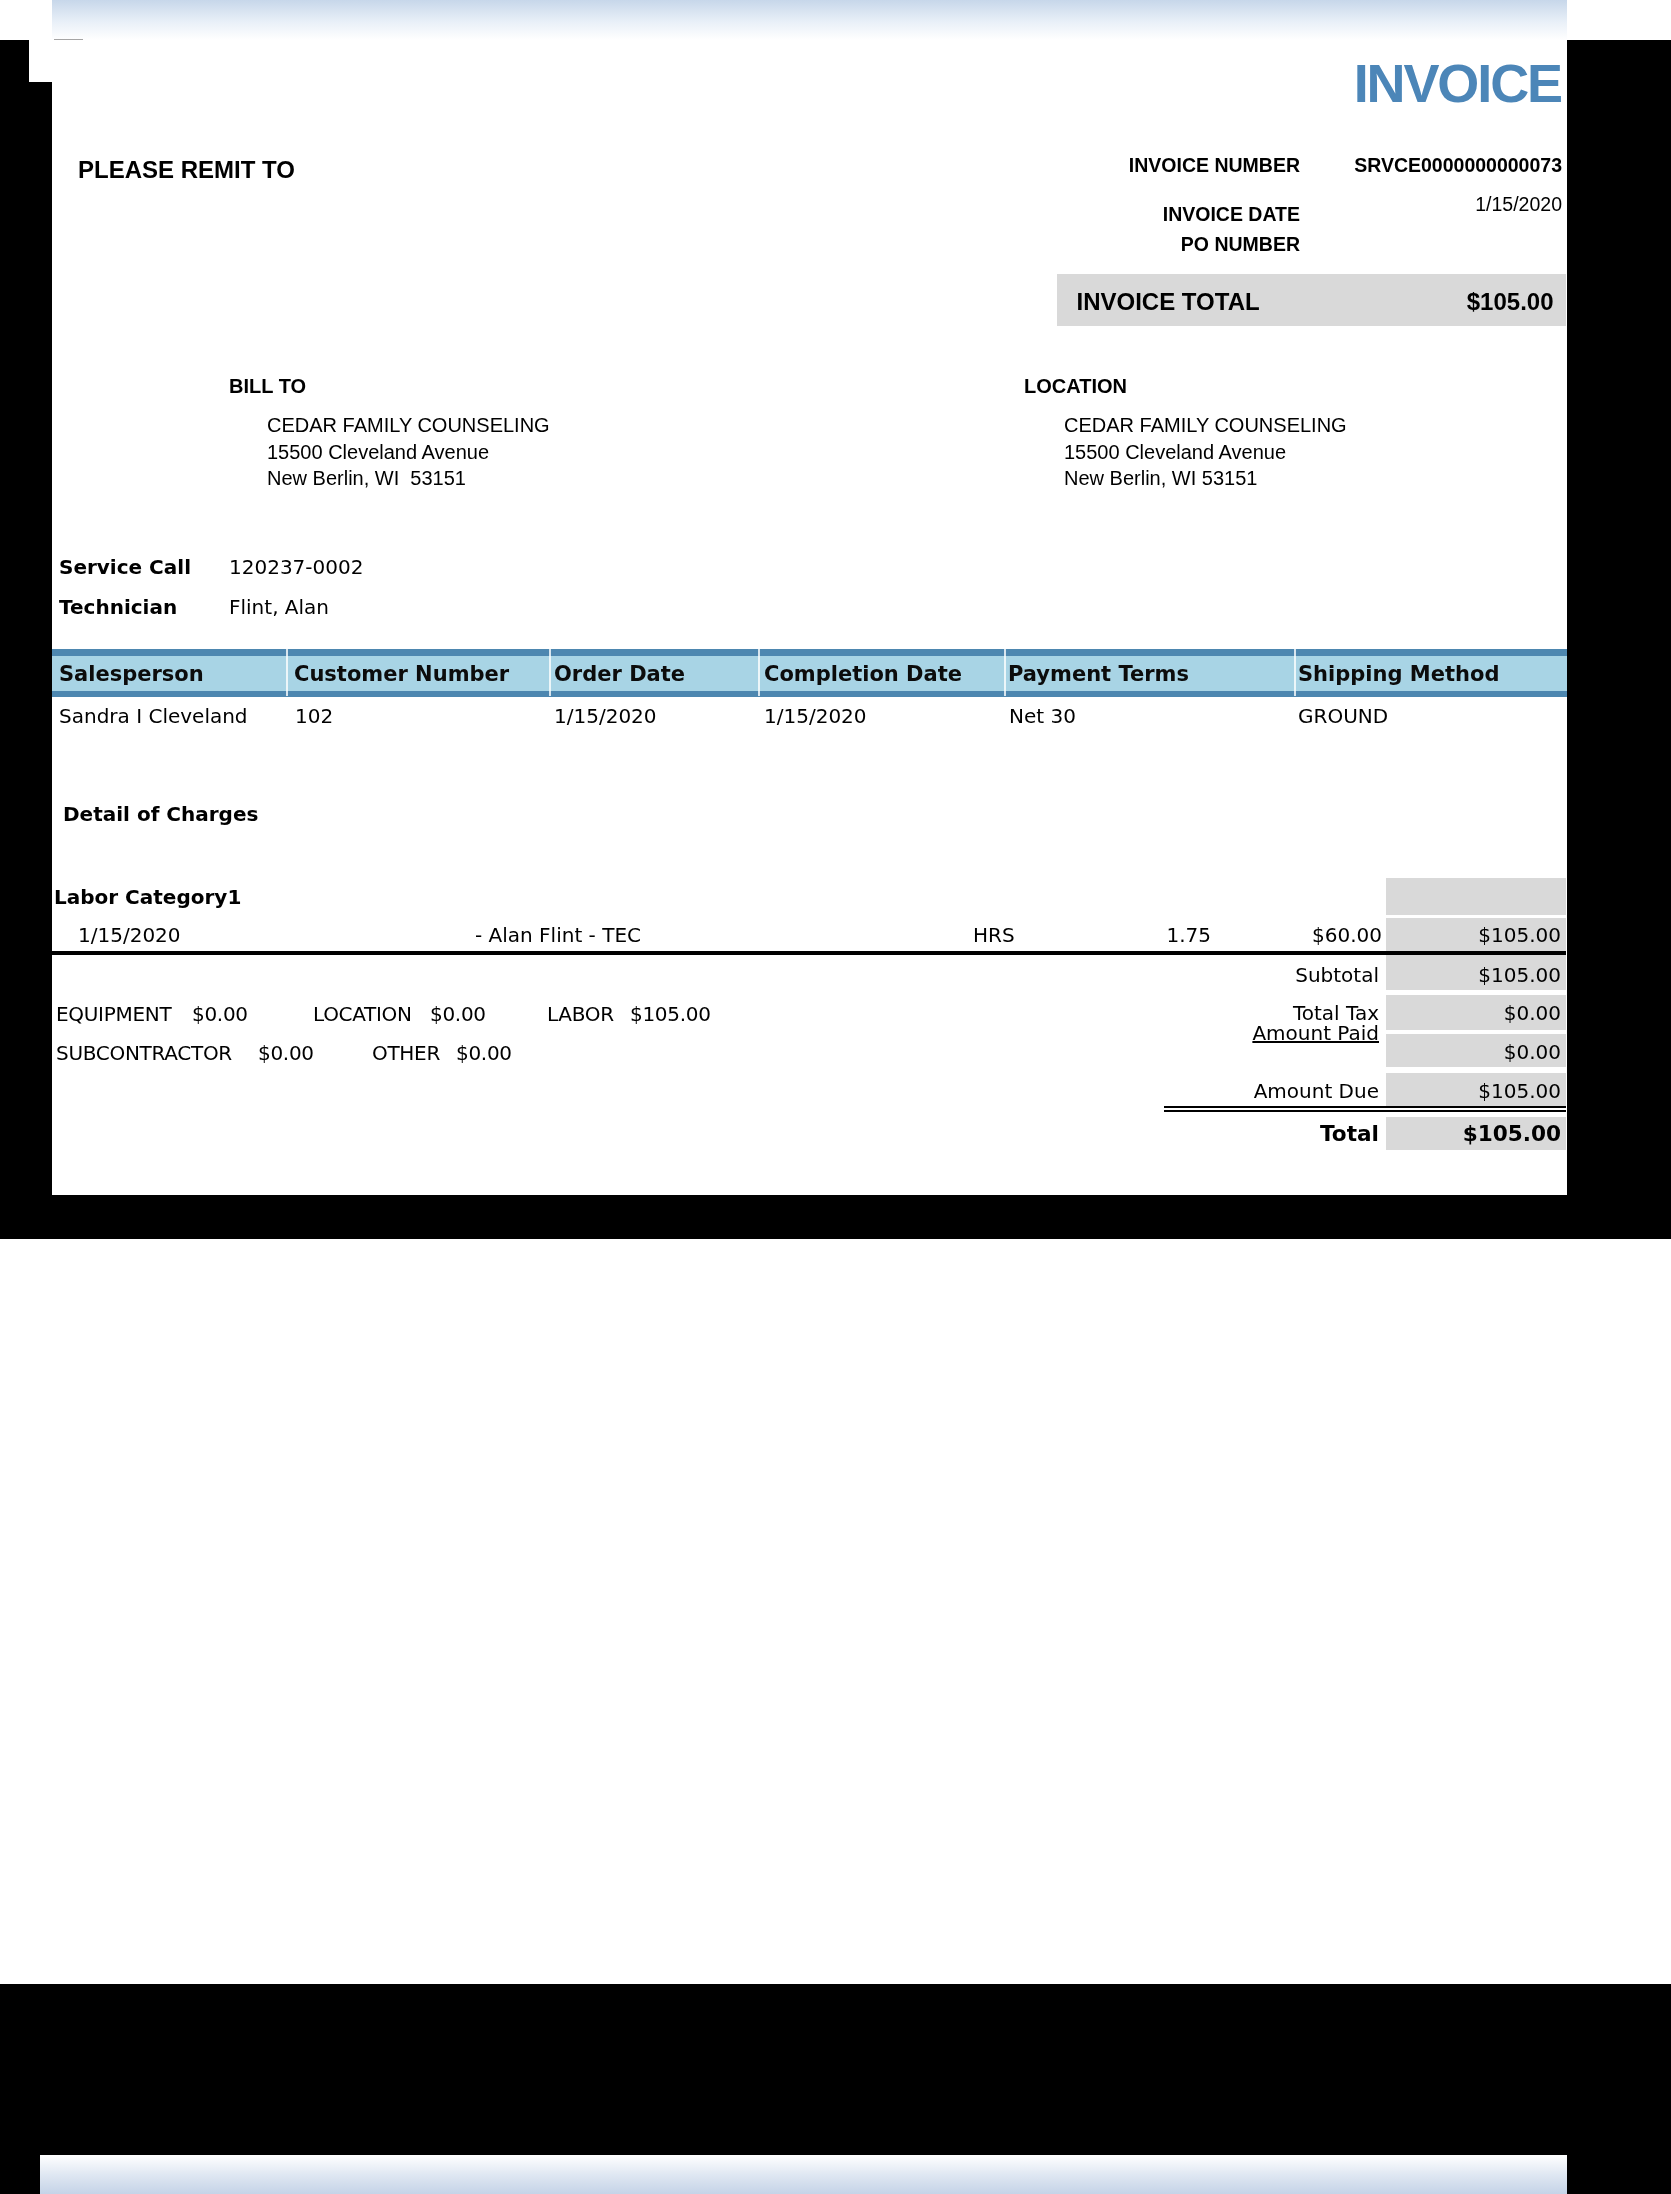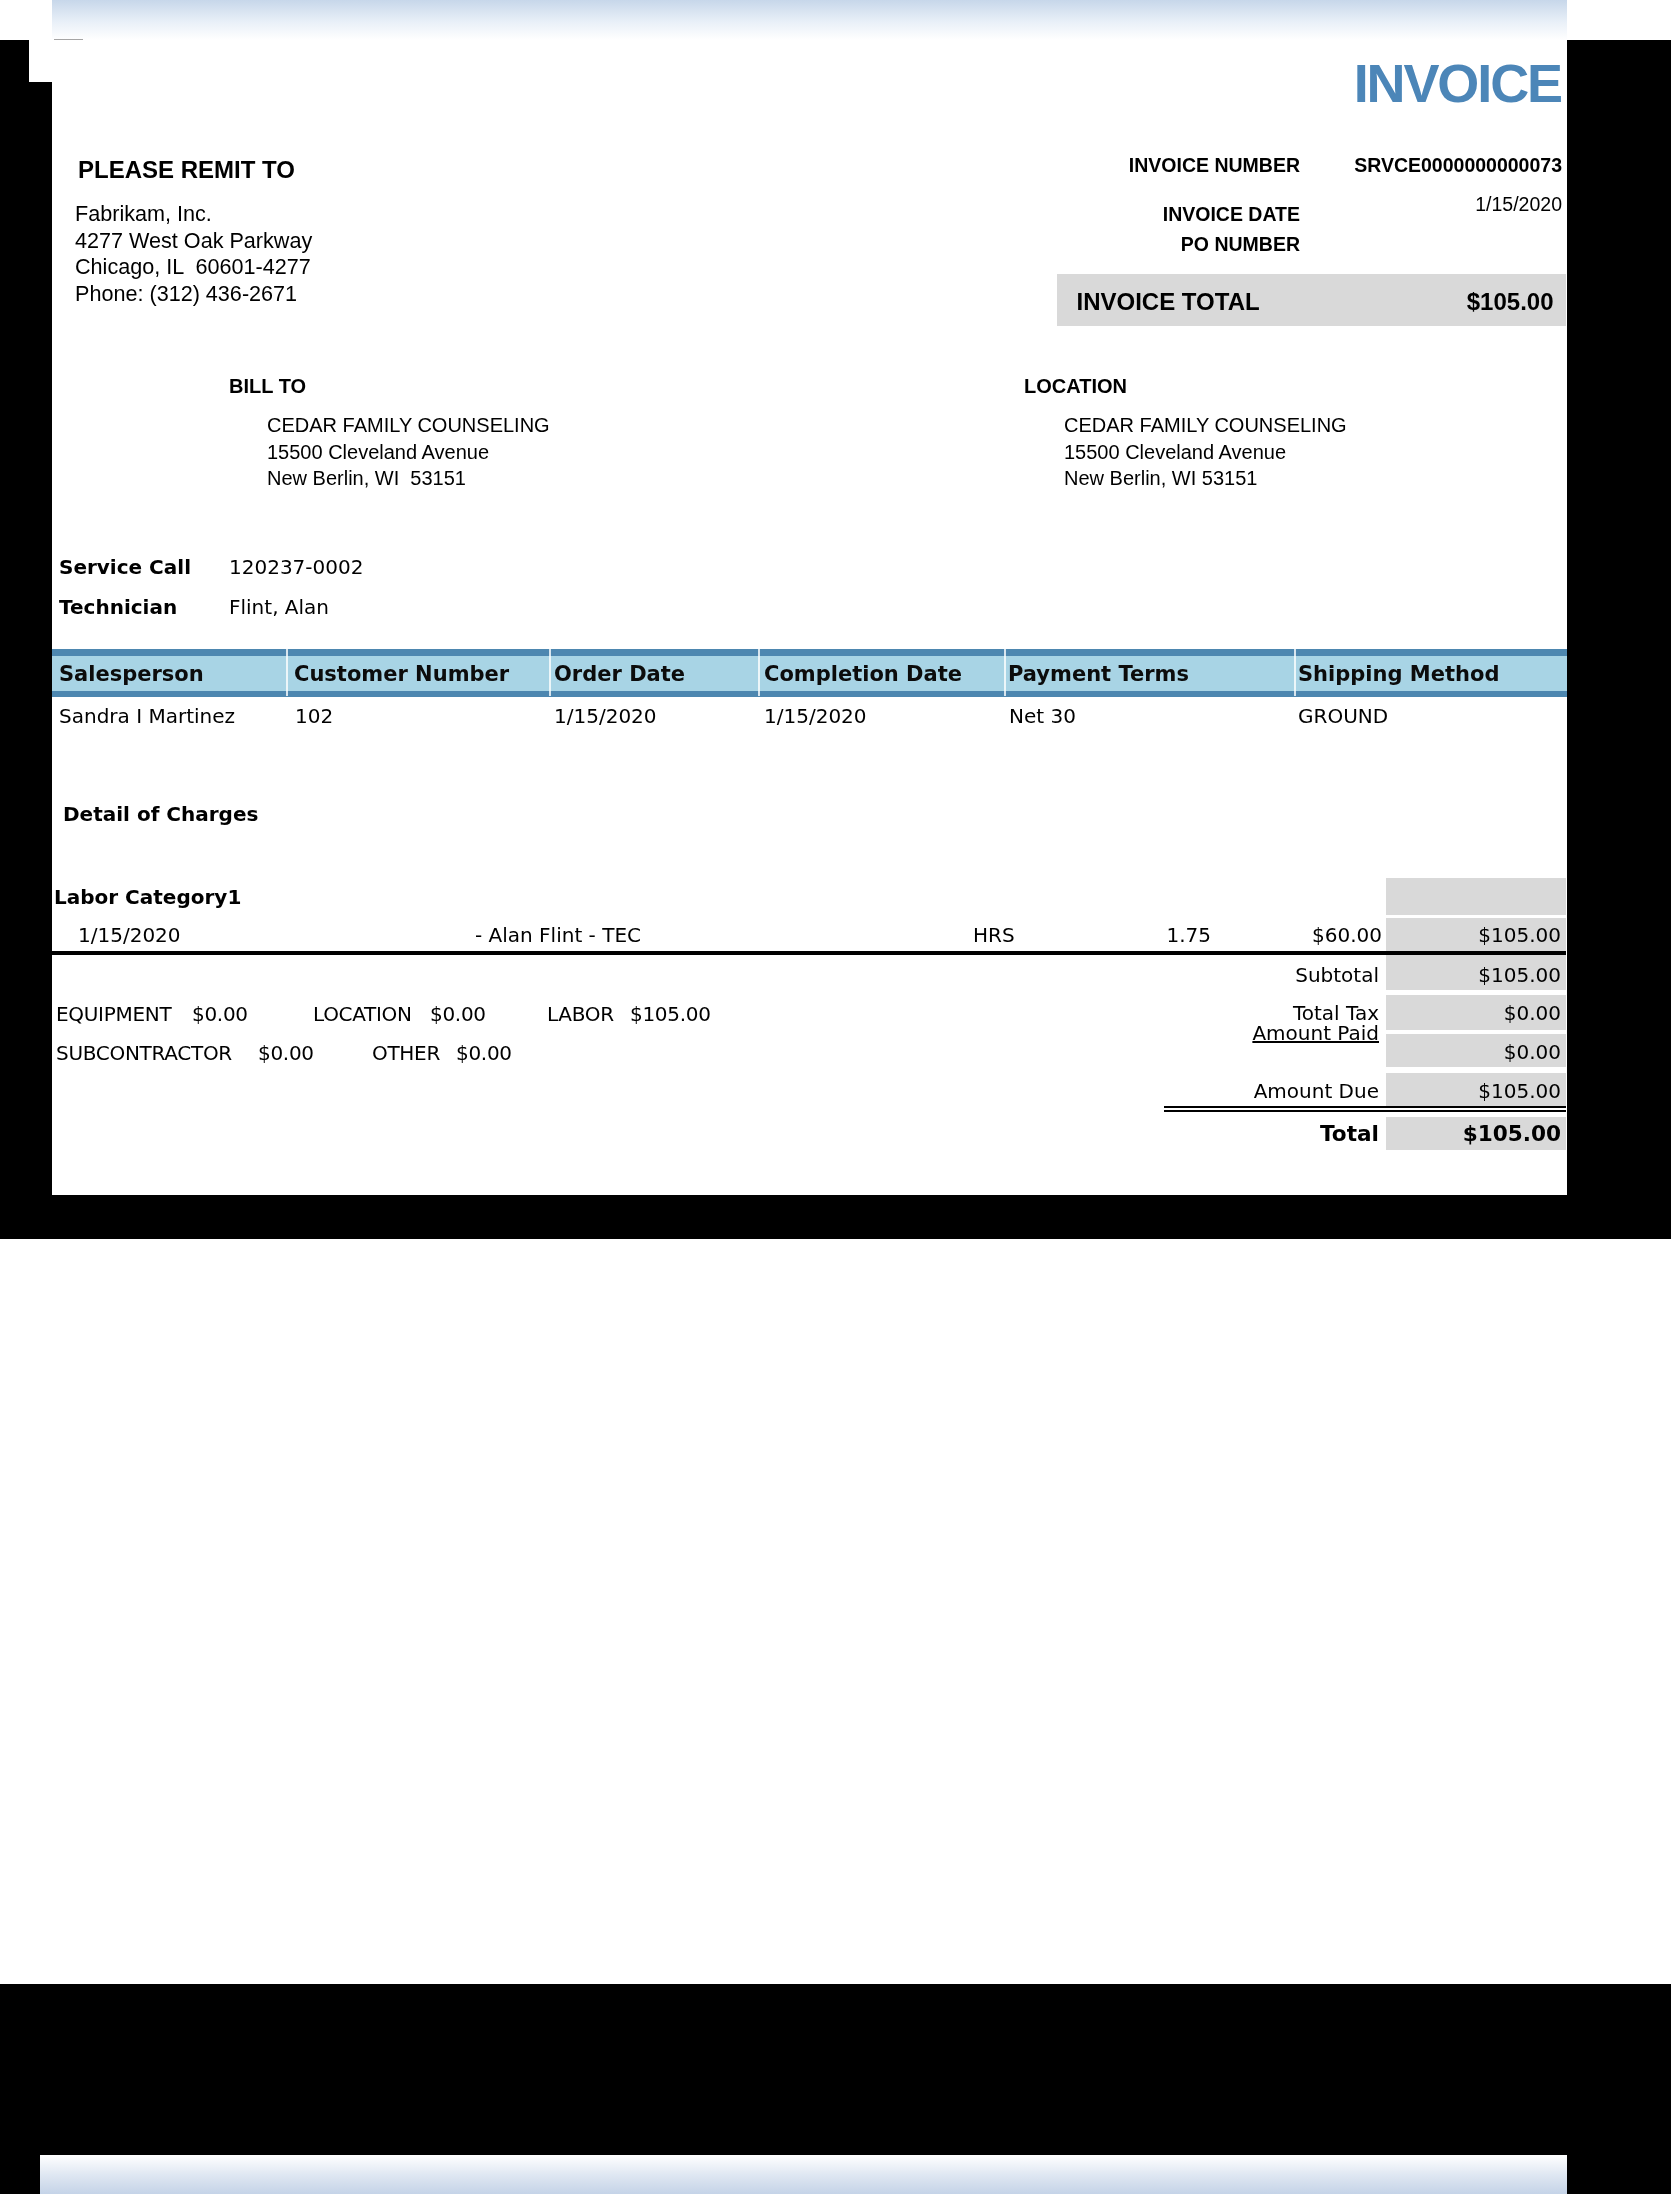--- a/index.html
+++ b/index.html
@@ -58,26 +58,20 @@
   <div class="abs black band-mid"></div>
   <div class="abs black band-bottom"></div>
   <div class="abs grad-top"></div>
   <div class="abs grad-bottom"></div>
   <div class="abs notch"></div>
   <div class="abs corner-line"></div>
 
   <div class="abs fa b title">INVOICE</div>
 
   <div class="abs fa b txt remit-head">PLEASE REMIT TO</div>
-  <div class="abs fa txt remit-lines">
-    <div class="pre">Fabrikam, Inc.</div>
-    <div class="pre">4277 West Oak Parkway</div>
-    <div class="pre">Chicago, IL  60601-4277</div>
-    <div class="pre">Phone: (312) 436-2671</div>
-  </div>
 
   <div class="abs fa b txt meta-label" style="top:155px;">INVOICE NUMBER</div>
   <div class="abs fa b txt meta-value" style="top:155px;">SRVCE0000000000073</div>
   <div class="abs fa b txt meta-label" style="top:204px;">INVOICE DATE</div>
   <div class="abs fa txt meta-value" style="top:194px;">1/15/2020</div>
   <div class="abs fa b txt meta-label" style="top:234px;">PO NUMBER</div>
   <div class="abs fa txt meta-value" style="top:234px;"></div>
 
   <div class="abs total-band">
     <span class="abs fa b txt lbl">INVOICE TOTAL</span>
@@ -112,21 +106,21 @@
     <div class="abs sep" style="left:952px;height:47px;"></div>
     <div class="abs sep" style="left:1242px;height:47px;"></div>
     <span class="abs ft b th" style="left:7px;top:15.3px;">Salesperson</span>
     <span class="abs ft b th" style="left:242px;top:15.3px;">Customer Number</span>
     <span class="abs ft b th" style="left:502px;top:15.3px;">Order Date</span>
     <span class="abs ft b th" style="left:712px;top:15.3px;">Completion Date</span>
     <span class="abs ft b th" style="left:956px;top:15.3px;">Payment Terms</span>
     <span class="abs ft b th" style="left:1246px;top:15.3px;">Shipping Method</span>
   </div>
   <div>
-    <span class="abs ft txt td" style="left:59px;top:705px;">Sandra I Martinez</span>
+    <span class="abs ft txt td" style="left:59px;top:705px;">Sandra I Cleveland</span>
     <span class="abs ft txt td" style="left:295px;top:705px;">102</span>
     <span class="abs ft txt td" style="left:554px;top:705px;">1/15/2020</span>
     <span class="abs ft txt td" style="left:764px;top:705px;">1/15/2020</span>
     <span class="abs ft txt td" style="left:1009px;top:705px;">Net 30</span>
     <span class="abs ft txt td" style="left:1298px;top:705px;">GROUND</span>
   </div>
 
   <div class="abs ft b txt" style="left:63px;top:803px;font-size:20px;">Detail of Charges</div>
 
 

